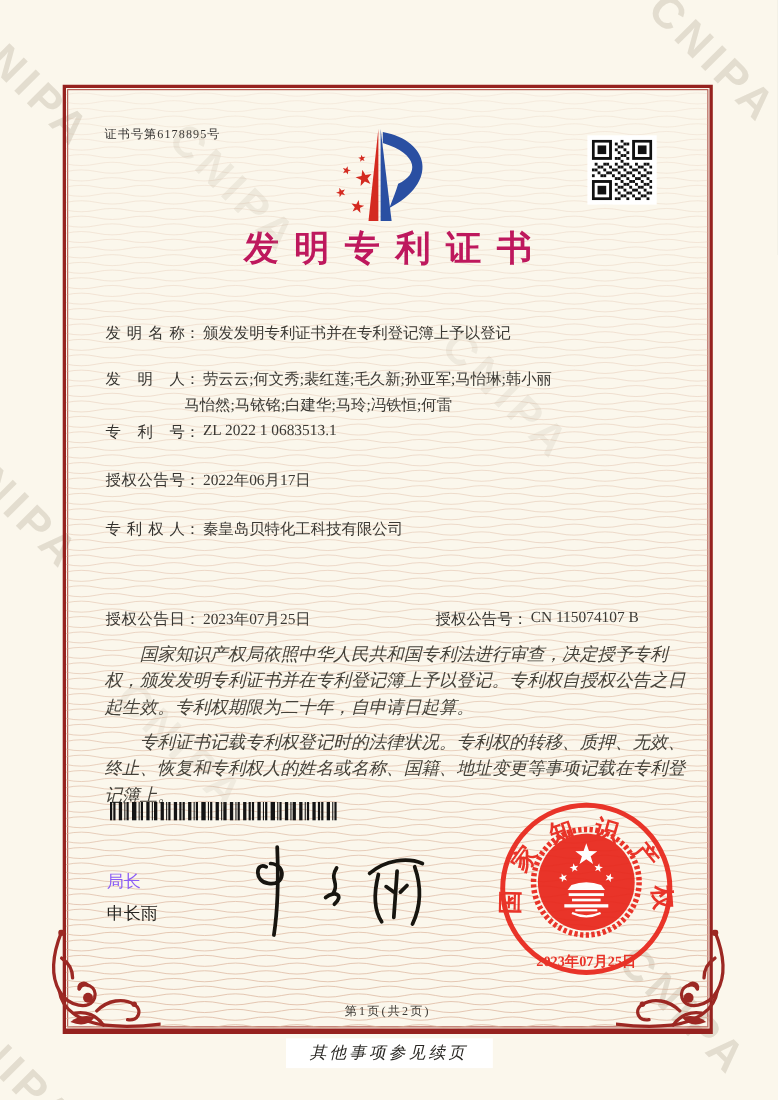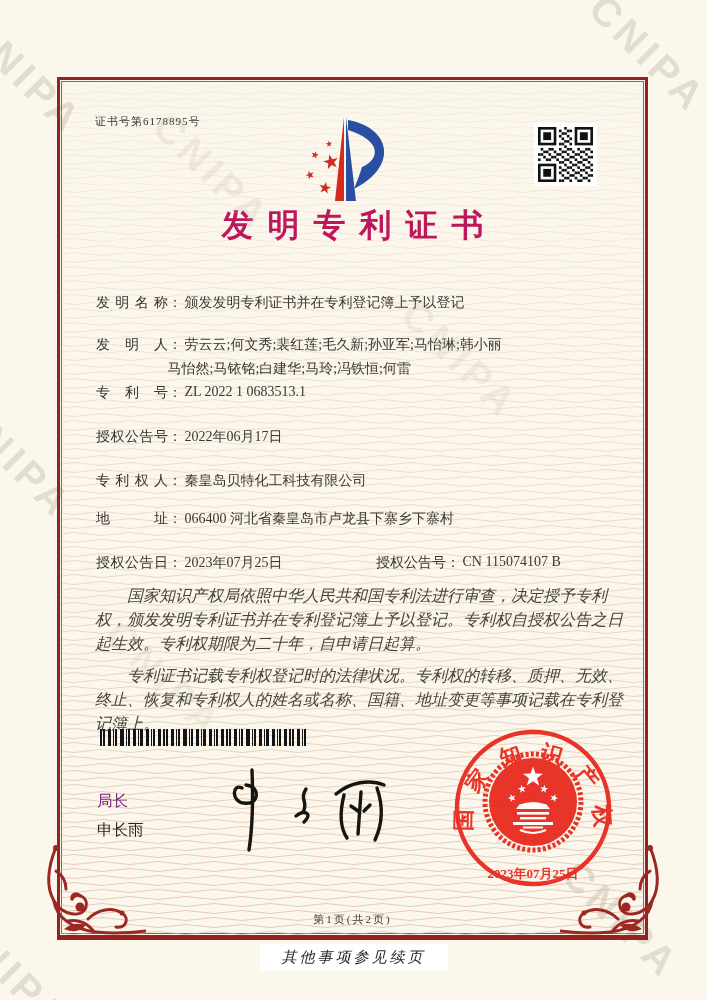--- a/index.html
+++ b/index.html
@@ -23,29 +23,29 @@
   #qr-box svg{position:absolute;left:4px;top:4px;}
 
   #title{position:absolute;left:0;top:124px;width:100%;text-align:center;font-size:32px;
     font-weight:bold;letter-spacing:14px;padding-left:14px;box-sizing:border-box;color:#be185d;}
 
   .row{position:absolute;left:36px;white-space:nowrap;font-size:14px;}
   .lbl{display:inline-block;width:72px;text-align:justify;text-align-last:justify;vertical-align:top;color:#35332f;}
   .colon{display:inline-block;width:13px;vertical-align:top;color:#35332f;}
   .val{display:inline-block;vertical-align:top;color:#3a3833;}
   .val2{margin-left:-17px;margin-top:6px;}
-  .grp2{position:absolute;left:280px;top:0;white-space:nowrap;}
+  .grp2{position:absolute;left:300px;top:0;white-space:nowrap;}
   .grp2 .lbl{width:70px;}
 
   #legal{position:absolute;left:35px;top:504px;width:528px;font-size:16px;line-height:24px;
     color:#45423a;font-style:italic;}
   #legal p{margin:0 0 8px 0;text-indent:2em;}
 
   #barcode{position:absolute;left:40px;top:649px;}
-  #director-title{position:absolute;left:37px;top:711px;font-family:"Liberation Sans",sans-serif;font-size:15.5px;color:#701a75;}
+  #director-title{position:absolute;left:37px;top:711px;font-family:"Liberation Sans",sans-serif;font-size:15.5px;color:#8b5cf6;}
   #director-name{position:absolute;left:37px;top:740px;font-family:"Liberation Sans",sans-serif;font-size:15.5px;color:#262420;}
   #signature{position:absolute;left:140px;top:682px;}
   #seal{position:absolute;left:390px;top:645px;opacity:0.94;}
 
   #page-num{position:absolute;left:0;top:832px;width:100%;text-align:center;font-size:11px;
     letter-spacing:2px;color:#3c3a35;}
 
   .ornament{position:absolute;z-index:3;}
   #orn-left{left:38px;top:845px;}
   #orn-right{left:560px;top:845px;transform:scaleX(-1);}
@@ -356,24 +356,20 @@
       <div class="row" style="top:348px">
         <span class="lbl">授权公告号</span><span class="colon">：</span>
         <span class="val">2022年06月17日</span>
       </div>
 
       <div class="row" style="top:392px">
         <span class="lbl">专利权人</span><span class="colon">：</span>
         <span class="val">秦皇岛贝特化工科技有限公司</span>
       </div>
 
-      <div class="row" style="top:430px">
-        <span class="lbl">地址</span><span class="colon">：</span>
-        <span class="val">066400 河北省秦皇岛市卢龙县下寨乡下寨村</span>
-      </div>
 
       <div class="row" style="top:474px">
         <span class="lbl">授权公告日</span><span class="colon">：</span>
         <span class="val">2023年07月25日</span>
         <span class="grp2">
           <span class="lbl">授权公告号</span><span class="colon">：</span>
           <span class="val">CN 115074107 B</span>
         </span>
       </div>
 

